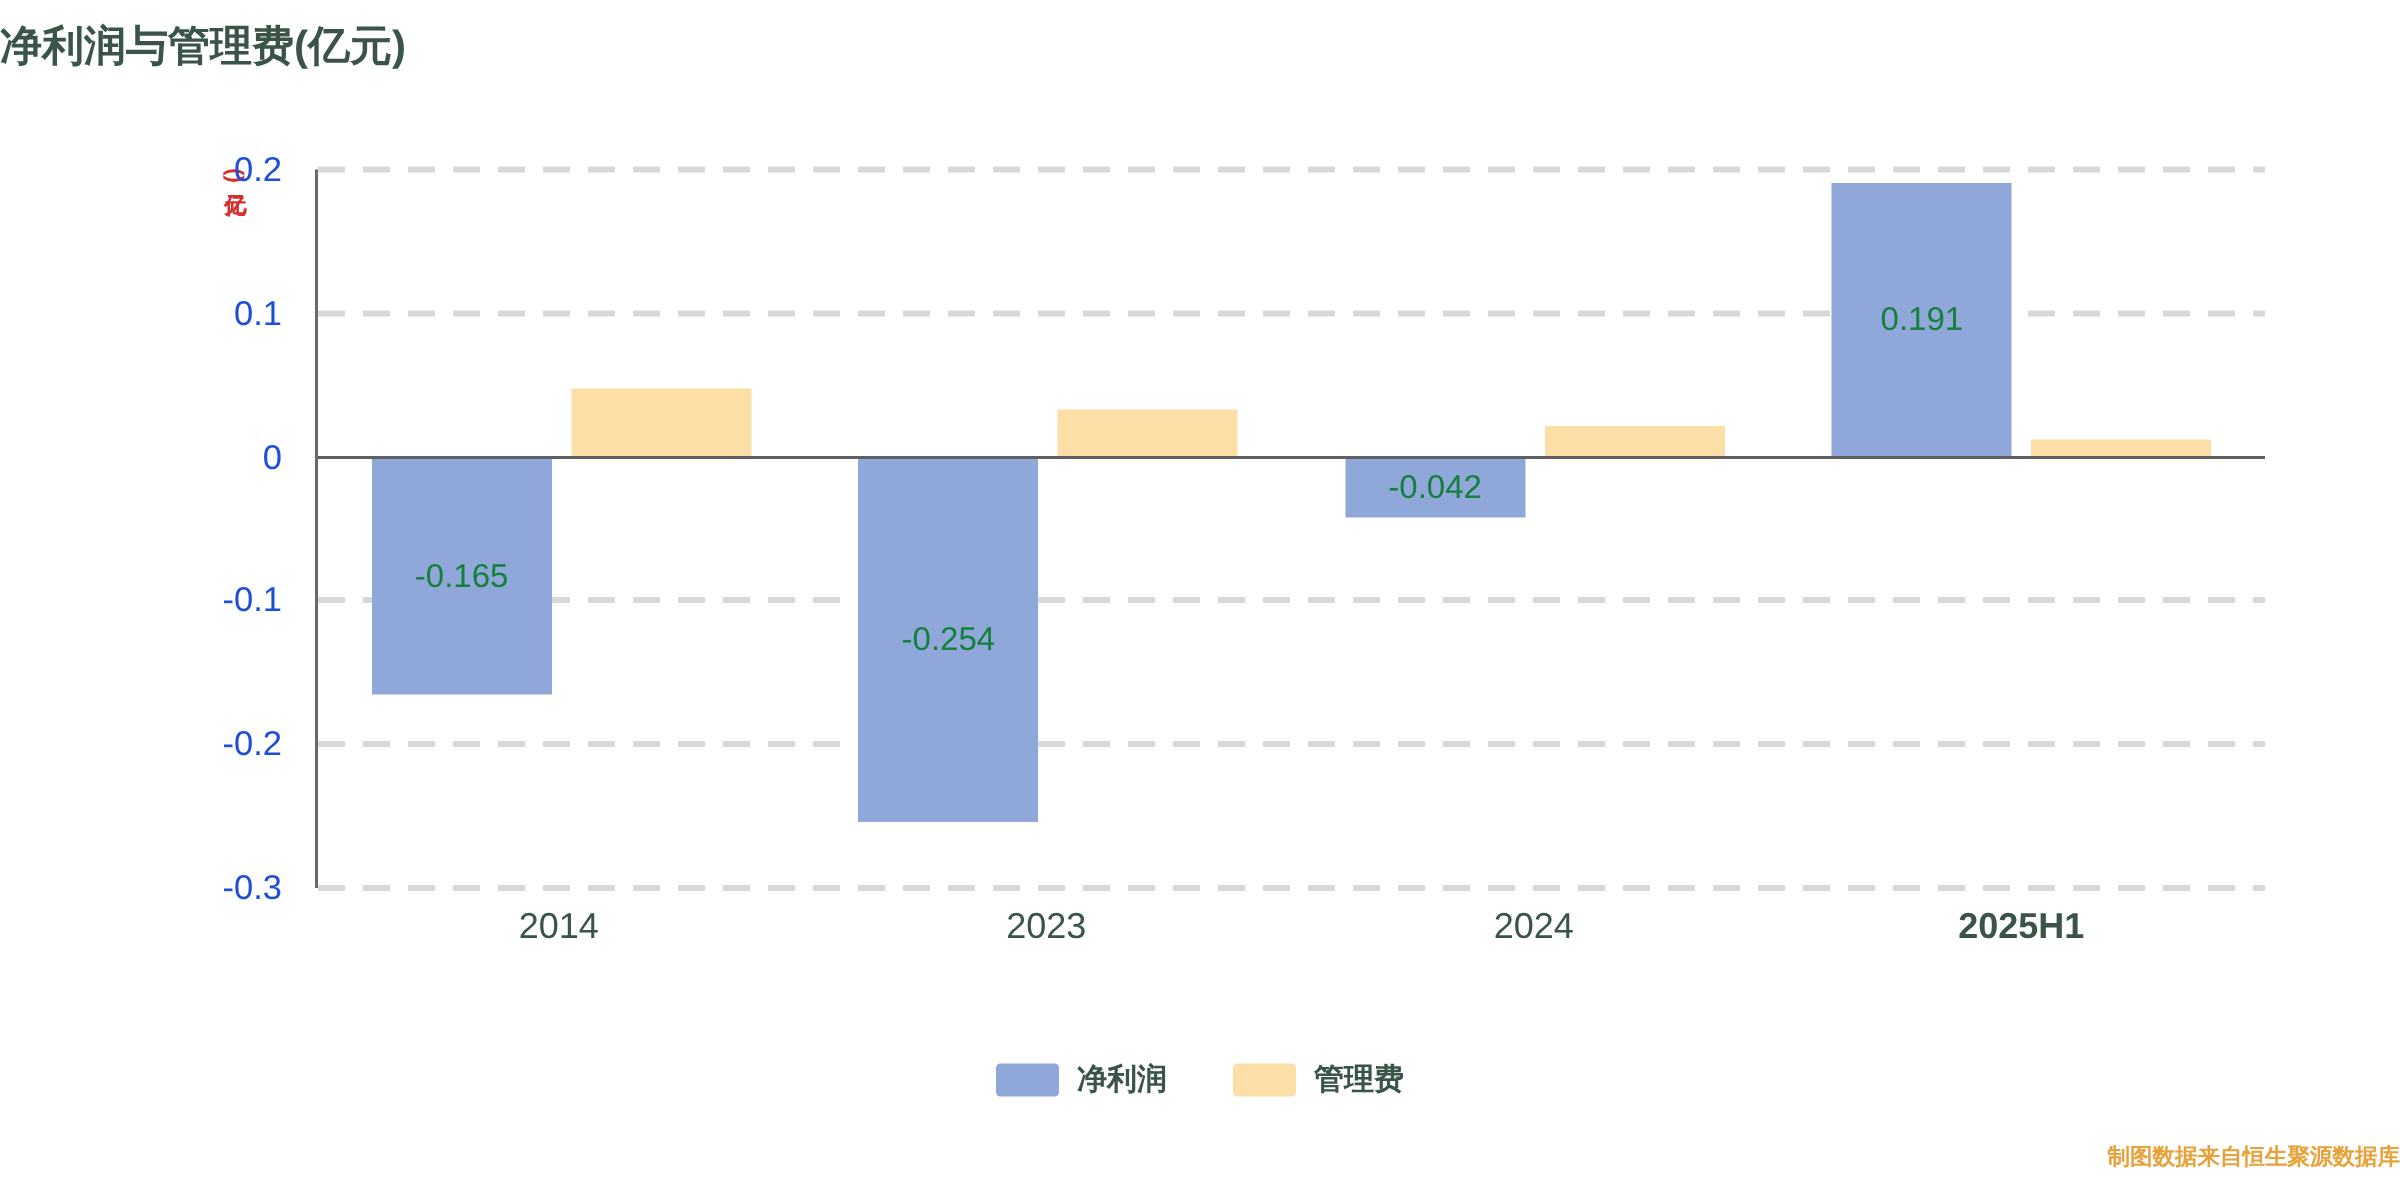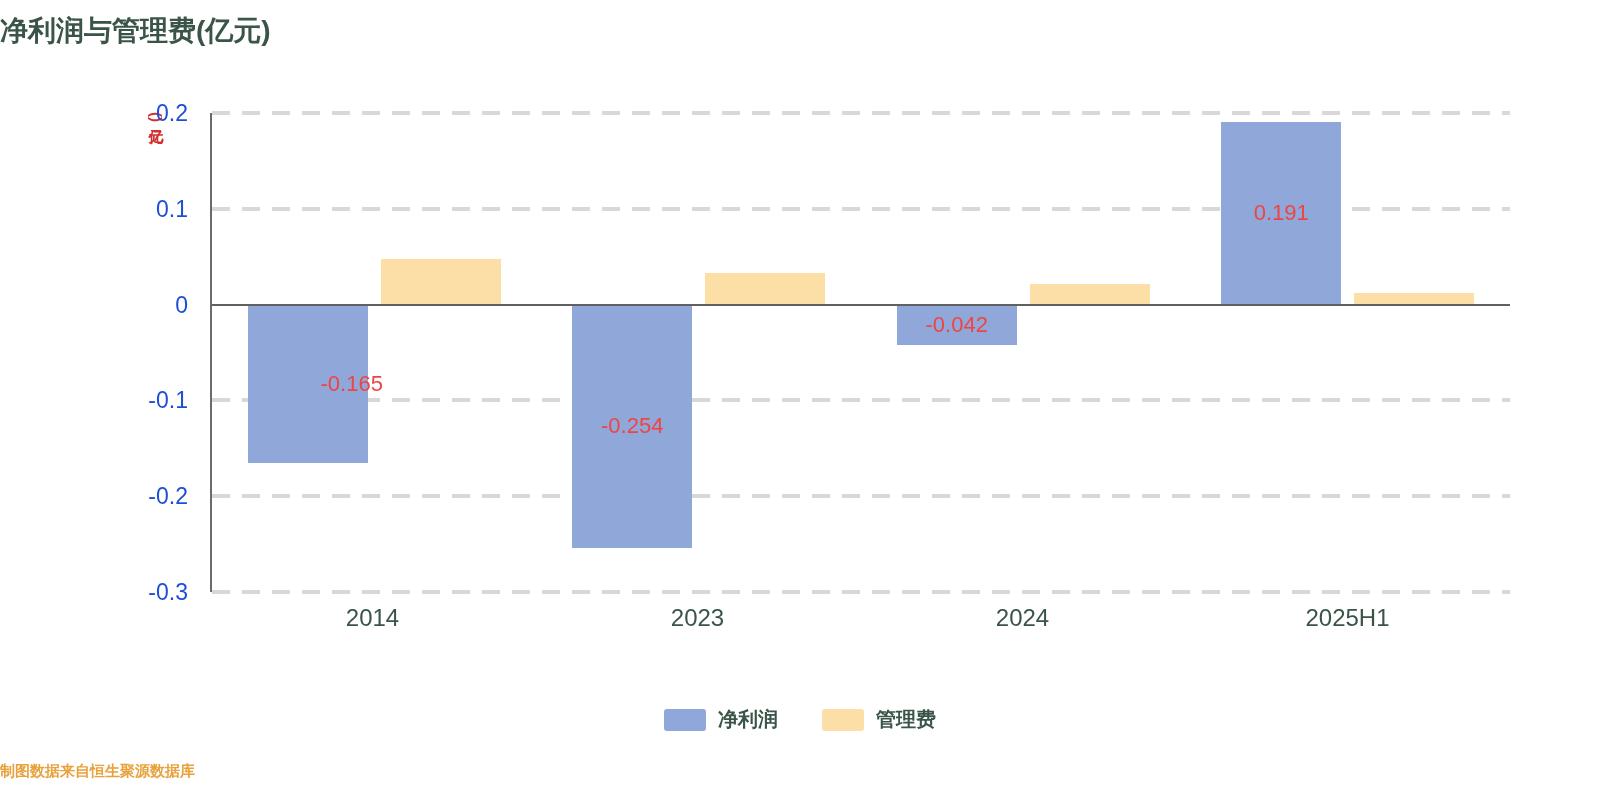--- a/index.html
+++ b/index.html
@@ -30,21 +30,21 @@
 
   .zero-line {
     position: absolute; left: 0; width: 100%; height: 2px;
     background: #606060; z-index: 2;
   }
 
   .bar { position: absolute; z-index: 1; }
 
   .bar-label {
     position: absolute; transform: translate(-50%, -50%);
-    font-size: 22px; color: #ef4444; white-space: nowrap; z-index: 3;
+    font-size: 22px; color: #15803d; white-space: nowrap; z-index: 3;
   }
 
   .y-axis-ticks {
     position: absolute; left: 0; top: 113px; width: 198px; height: 479px;
   }
   .ytick {
     position: absolute; right: 10px; transform: translateY(-50%);
     font-size: 23px; color: #1d4ed8;
   }
 
@@ -59,21 +59,21 @@
   .legend {
     position: absolute; top: 706px; left: 0; width: 100%;
     display: flex; justify-content: center; align-items: center; gap: 44px;
   }
   .legend-item { display: flex; align-items: center; gap: 12px; cursor: pointer; }
   .swatch { display: inline-block; width: 42px; height: 22px; border-radius: 3px; }
   .legend-label { font-size: 20px; font-weight: bold; color: #3a5548; }
 
   .footer-note {
     position: absolute; top: 762px; left: 0; width: 100%;
-    text-align: left; font-size: 15px; font-weight: bold; color: #e8a23c;
+    text-align: right; font-size: 15px; font-weight: bold; color: #e8a23c;
   }
 </style>
 </head>
 <body>
 
 <div class="chart-title">净利润与管理费(亿元)</div>
 
 <div class="y-unit-label">(亿元)</div>
 
 <div class="y-axis-ticks">
@@ -86,38 +86,38 @@
   </div>
 
 <div class="plot-area">
     <div class="gridline" style="top: calc(0% - 2px);"></div>
     <div class="gridline" style="top: calc(20% - 2px);"></div>
     <div class="gridline" style="top: calc(60% - 2px);"></div>
     <div class="gridline" style="top: calc(80% - 2px);"></div>
     <div class="gridline" style="top: calc(100% - 2px);"></div>
     <div class="zero-line" style="top: calc(40% - 1px);"></div>
     <div class="bar" style="left: 2.75%; width: 9.25%; top: 40%; height: 33%; background: rgb(143, 168, 217);"></div>
-    <div class="bar-label" style="left: 7.375%; top: 56.5%; margin-left: 44px;">-0.165</div>
+    <div class="bar-label" style="left: 7.375%; top: 56.5%;">-0.165</div>
     <div class="bar" style="left: 27.75%; width: 9.25%; top: 40%; height: 50.8%; background: rgb(143, 168, 217);"></div>
     <div class="bar-label" style="left: 32.375%; top: 65.4%;">-0.254</div>
     <div class="bar" style="left: 52.75%; width: 9.25%; top: 40%; height: 8.4%; background: rgb(143, 168, 217);"></div>
     <div class="bar-label" style="left: 57.375%; top: 44.2%;">-0.042</div>
     <div class="bar" style="left: 77.75%; width: 9.25%; top: 1.8%; height: 38.2%; background: rgb(143, 168, 217);"></div>
     <div class="bar-label" style="left: 82.375%; top: 20.9%;">0.191</div>
     <div class="bar" style="left: 13%; width: 9.25%; top: 30.4%; height: 9.6%; background: rgb(251, 223, 166);"></div>
     <div class="bar" style="left: 38%; width: 9.25%; top: 33.4%; height: 6.6%; background: rgb(251, 223, 166);"></div>
     <div class="bar" style="left: 63%; width: 9.25%; top: 35.6%; height: 4.4%; background: rgb(251, 223, 166);"></div>
     <div class="bar" style="left: 88%; width: 9.25%; top: 37.6%; height: 2.4%; background: rgb(251, 223, 166);"></div>
   </div>
 
 <div class="x-axis-labels">
     <div class="xtick" style="left: 12.5%;">2014</div>
     <div class="xtick" style="left: 37.5%;">2023</div>
     <div class="xtick" style="left: 62.5%;">2024</div>
-    <div class="xtick" style="left: 87.5%;">2025H1</div>
+    <div class="xtick" style="left: 87.5%; font-weight: bold;">2025H1</div>
   </div>
 
 <div class="legend">
   <div class="legend-item">
     <span class="swatch" style="background: rgb(143, 168, 217);"></span>
     <span class="legend-label">净利润</span>
   </div>
   <div class="legend-item">
     <span class="swatch" style="background: rgb(251, 223, 166);"></span>
     <span class="legend-label">管理费</span>

